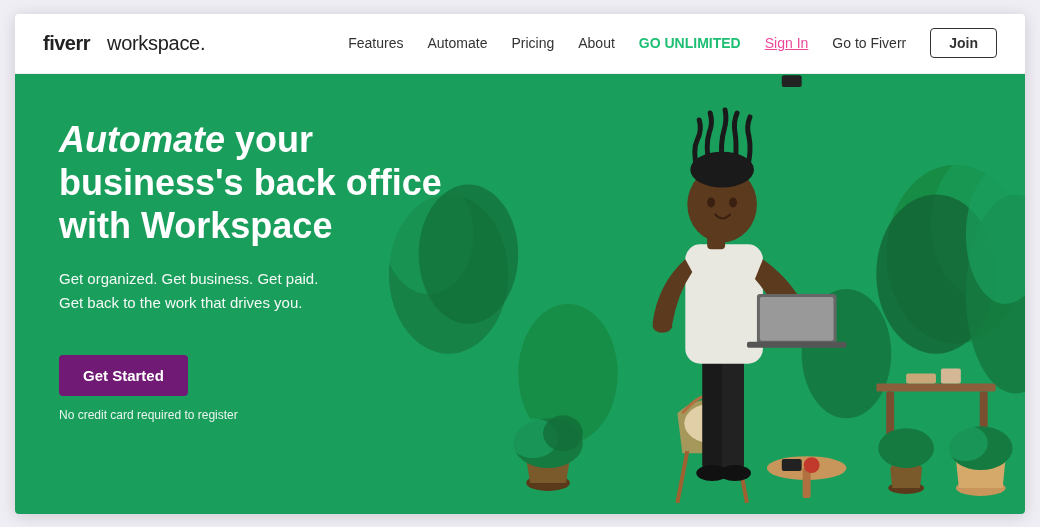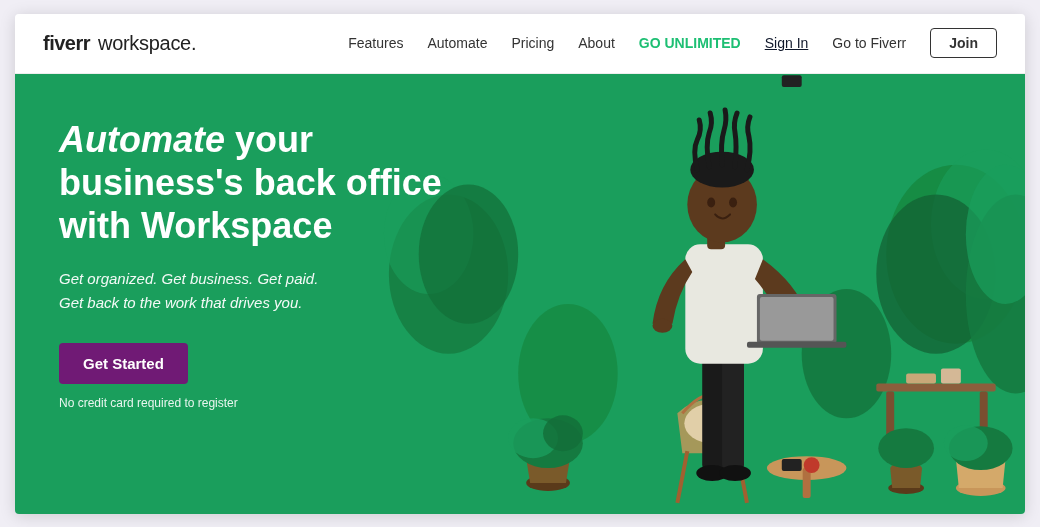--- a/index.html
+++ b/index.html
@@ -29,21 +29,21 @@
       display: flex;
       align-items: center;
       justify-content: space-between;
       padding: 0 28px;
       flex-shrink: 0;
       border-bottom: 1px solid #eee;
     }
     .logo {
       display: flex;
       align-items: center;
-      gap: 8px;
+      gap: 17px;
     }
     .logo-fiverr {
       font-weight: 800;
       font-size: 20px;
       color: #222;
       letter-spacing: -0.5px;
     }
     .logo-workspace {
       font-size: 20px;
       color: #222;
@@ -61,21 +61,21 @@
       text-decoration: none;
       color: #333;
       font-size: 14px;
       font-weight: 500;
     }
     .nav-links .go-unlimited {
       color: #1dbf73;
       font-weight: 600;
     }
     .nav-links .sign-in {
-      color: #0f172a;
+      color: #ec4899;
       text-decoration: underline;
     }
     .nav-links .go-to-fiverr {
       color: #333;
     }
     .btn-join {
       border: 1.5px solid #333;
       background: transparent;
       color: #333;
       font-size: 14px;
@@ -106,23 +106,22 @@
       margin-bottom: 20px;
     }
     .hero-title em {
       font-style: italic;
       font-weight: 700;
     }
     .hero-subtitle {
       font-size: 15px;
       color: #fff;
       line-height: 1.6;
-      margin-bottom: 28px;
+      margin-bottom: 40px;
       opacity: 0.95;
-      font-style: italic;
     }
     .btn-get-started {
       background: #701a75;
       color: #fff;
       border: none;
       padding: 12px 24px;
       border-radius: 4px;
       font-size: 15px;
       font-weight: 600;
       cursor: pointer;

